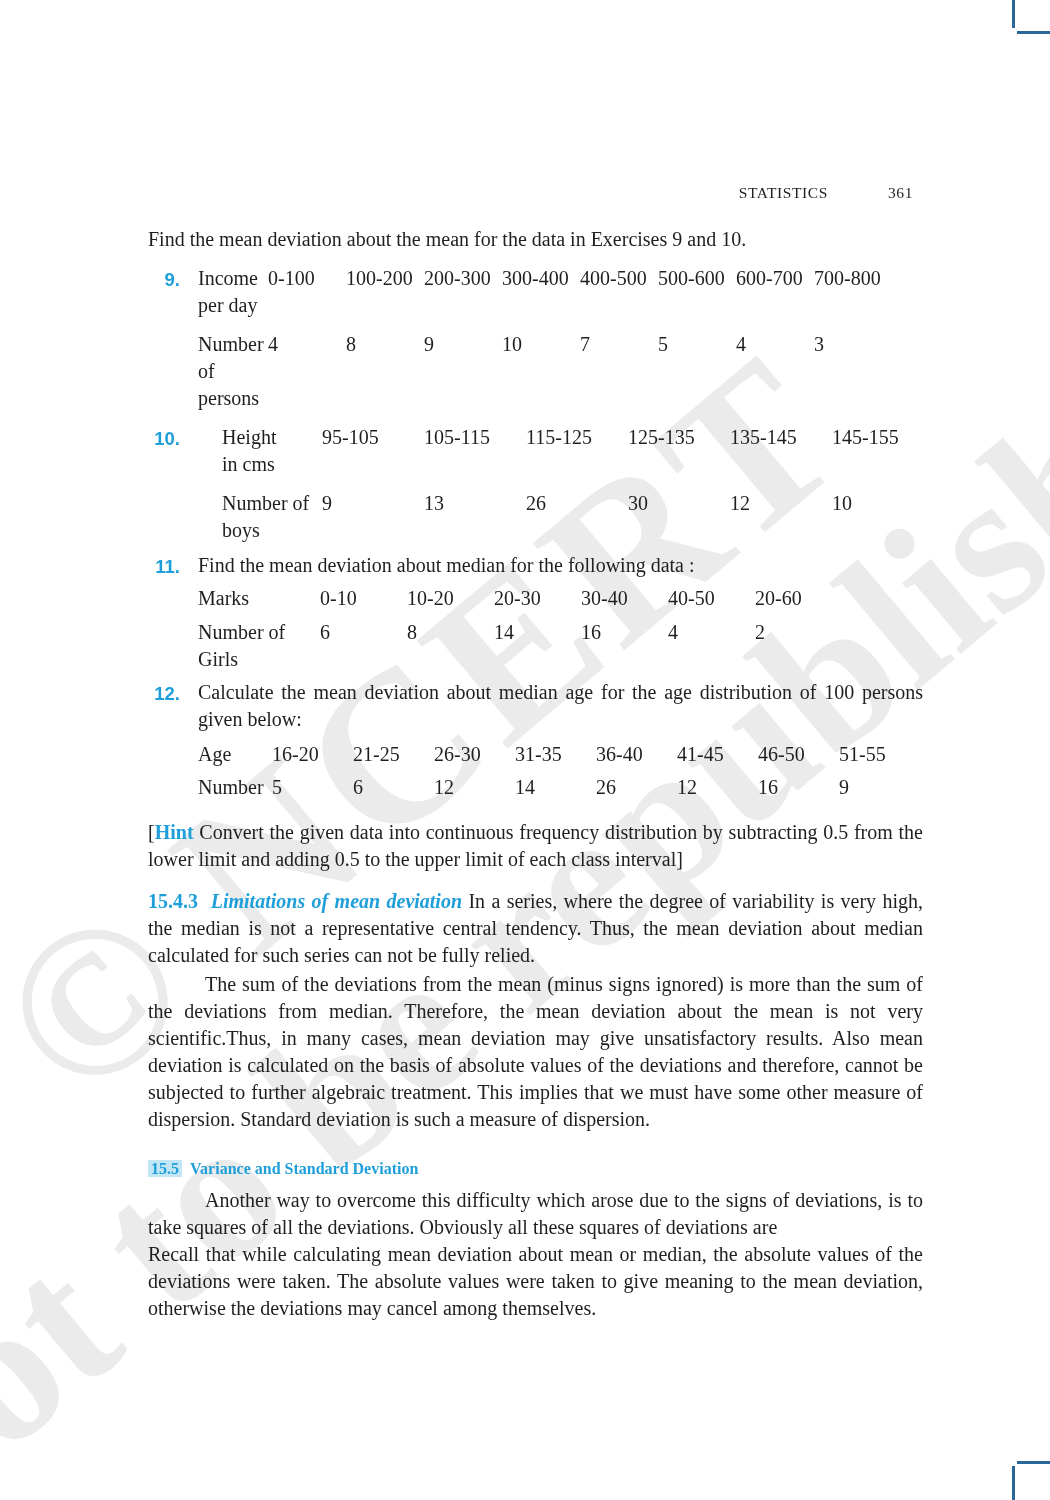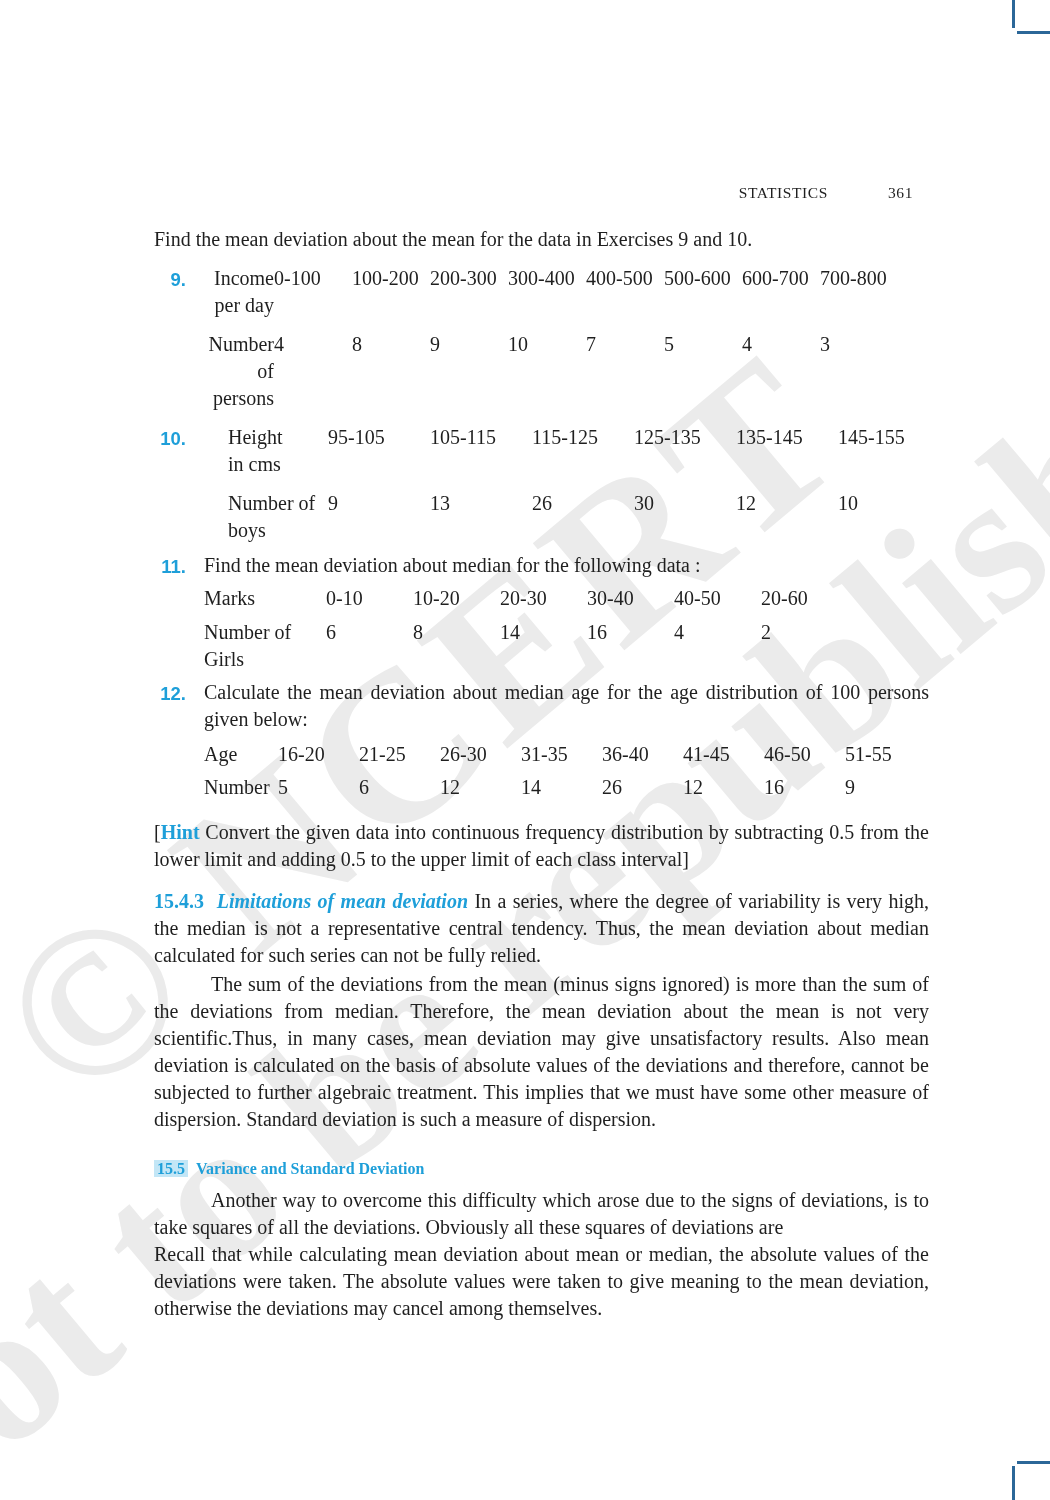--- a/index.html
+++ b/index.html
@@ -36,21 +36,21 @@
 
   
   .header {
     position: absolute; top: 184px; left: 138px; width: 775px;
     display: flex; justify-content: flex-end; align-items: baseline; gap: 60px;
     font-size: 15.5px; letter-spacing: 0.6px; color: #1f1f1f; text-align: right;
   }
 
   
   .content {
-    position: absolute; top: 226px; left: 154px; width: 775px;
+    position: absolute; top: 226px; left: 148px; width: 775px;
     font-size: 20px; line-height: 27px;
   }
   .intro { margin: 0 0 12px 0; }
 
   .exercise { display: flex; }
   .ex9  { margin-bottom: 12px; }
   .ex10 { margin-bottom: 8px; gap: 24px; }
   .ex11 { margin-bottom: 6px; }
   .ex12 { margin-bottom: 18px; }
   .ex-num {
@@ -59,21 +59,21 @@
     font-size: 18.5px; color: #1e9fd9; padding-top: 1px;
   }
   .ex-body { flex: 1; }
 
   .data-row { display: flex; align-items: flex-start; margin-bottom: 12px; }
   .data-row:last-child { margin-bottom: 0; }
   .row-label span { display: block; }
   .row-values { display: flex; }
   .cell { display: inline-block; text-align: left; }
 
-  .ex9  .row-label { width: 70px;  min-width: 70px; text-align: right; }
+  .ex9  .row-label { width: 70px;  min-width: 70px; }
   .ex9  .cell { width: 78px; }
   .ex10 .row-label { width: 100px; min-width: 100px; }
   .ex10 .cell { width: 102px; }
   .ex11 .row-label { width: 122px; min-width: 122px; }
   .ex11 .cell { width: 87px; }
   .ex12 .row-label { width: 74px;  min-width: 74px; }
   .ex12 .cell { width: 81px; }
 
   .prompt { margin: 0 0 6px 0; text-align: justify; }
   .ex12 .prompt { margin-bottom: 8px; }

